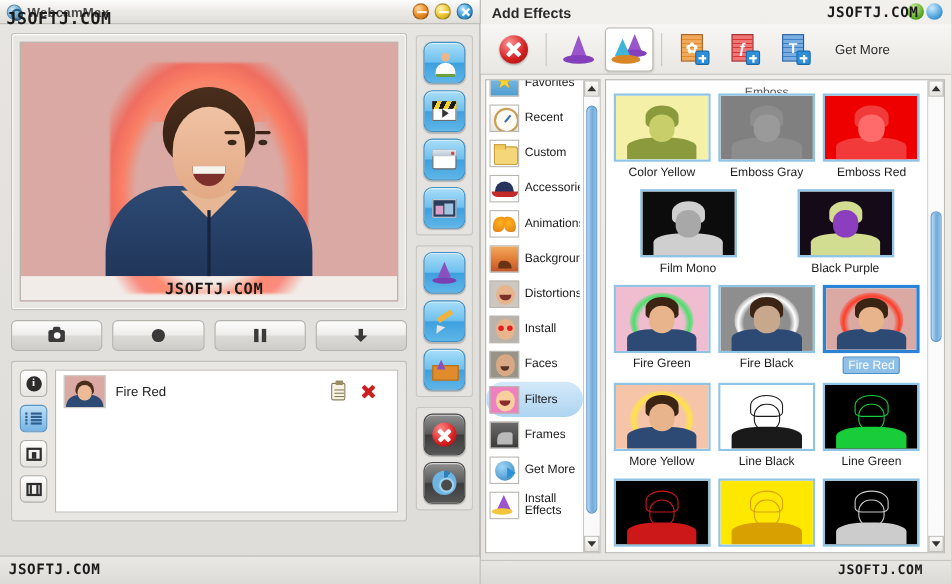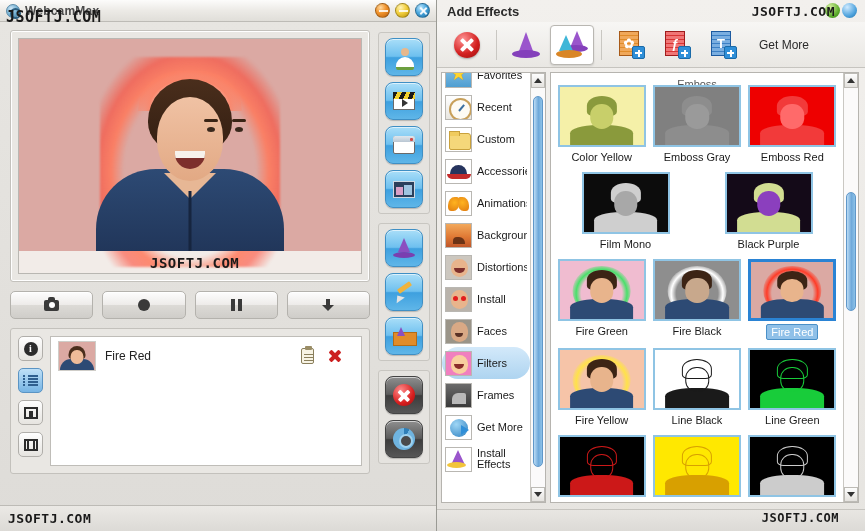--- a/index.html
+++ b/index.html
@@ -688,21 +688,21 @@
               <div class="grid-row">
                 <div class="cell">
                   <div class="cell-img">
                     <div class="thumb" style="background: rgb(246, 196, 168);">
                       <div class="th-glow" style="background: radial-gradient(at 50% 55%, rgba(255, 255, 255, 0) 50%, rgb(255, 226, 74) 62%, rgba(255, 255, 255, 0) 76%);"></div>
                       <div class="th-body" style="background: rgb(45, 74, 116);"></div>
                       <div class="th-hair" style="background: rgb(60, 36, 21);"></div>
                       <div class="th-face" style="background: rgb(232, 180, 140);"></div>
                     </div>
                   </div>
-                  <div class="cell-lbl">Fire Yellow</div>
+                  <div class="cell-lbl">More Yellow</div>
                 </div>
                 <div class="cell">
                   <div class="cell-img">
                     <div class="thumb" style="background: rgb(255, 255, 255);">
                       <div class="th-body" style="background: rgb(26, 26, 26);"></div>
                       <div class="th-hair" style="background: transparent; border: 1.5px solid rgb(26, 26, 26);"></div>
                       <div class="th-face" style="background: transparent; border: 1.5px solid rgb(26, 26, 26);"></div>
                     </div>
                   </div>
                   <div class="cell-lbl">Line Black</div>

